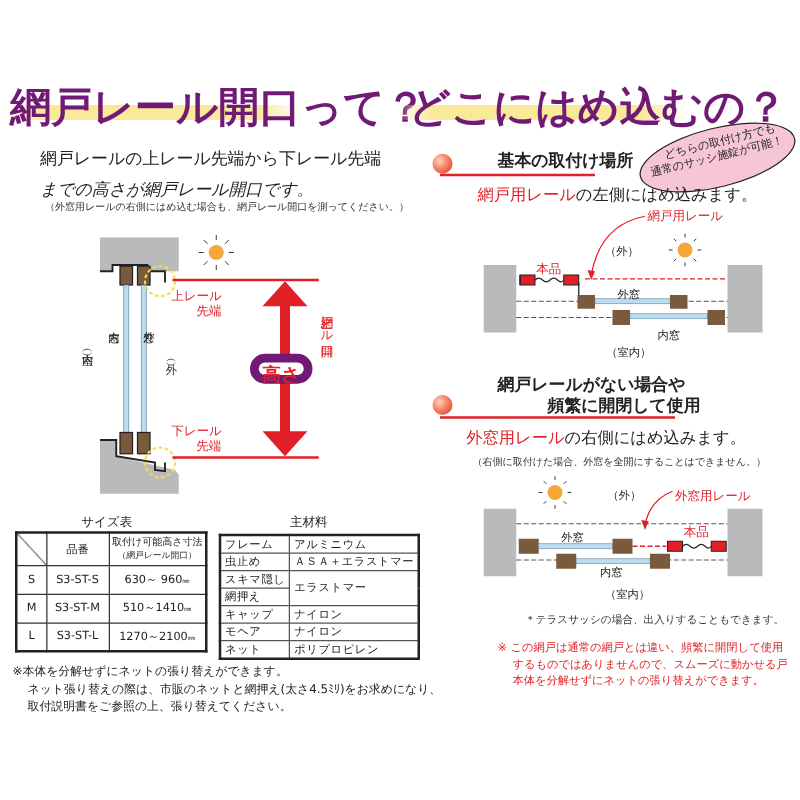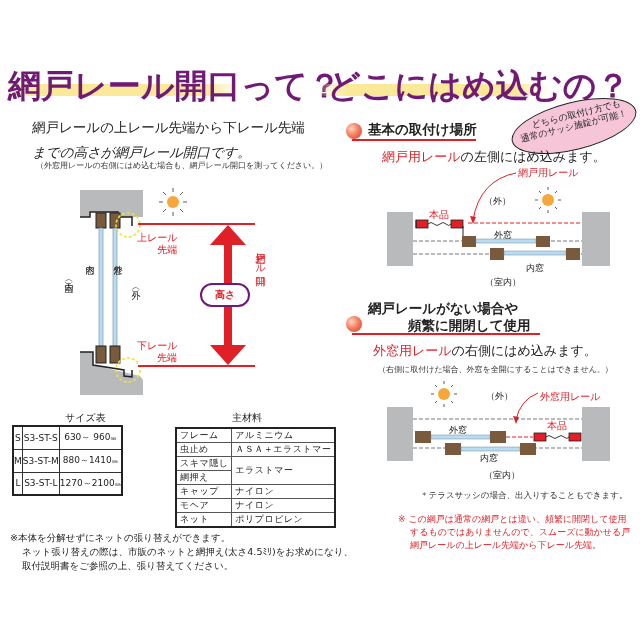--- a/index.html
+++ b/index.html
@@ -10,21 +10,21 @@
   
   .h-title { position: absolute; font-family: Liberation Sans, sans-serif; font-weight: bold; color: #701a75; font-size: 33px; letter-spacing: 0px; white-space: nowrap; }
   .h-band { position: absolute; height: 12px; background: linear-gradient(to right, rgba(253,235,150,0) 0%, #fbe99a 12%, #fbe99a 85%, rgba(253,235,150,0) 100%); border-radius: 8px; }
 
   .lead { position: absolute; font-size: 13.5px; line-height: 19px; color: #222; white-space: nowrap; }
   .small { position: absolute; font-size: 8px; color: #333; white-space: nowrap; }
   .red { color: #e01f26; }
 
   
   .ball { position: absolute; width: 16px; height: 16px; border-radius: 50%; background: radial-gradient(circle at 35% 35%, #ffd5c0 0%, #f48060 45%, #d33 100%); }
-  .subhead { position: absolute; font-size: 13.5px; font-weight: bold; color: #222; white-space: nowrap; line-height: 16px; }
+  .subhead { position: absolute; font-size: 13.5px; font-weight: bold; color: #222; white-space: nowrap; line-height: 16px; margin-left: 30px; }
   .underline { position: absolute; height: 2px; background: #e01f26; }
 
   
   .bubble { position: absolute; left: 510px; top: 102px; width: 128px; height: 48px; border-radius: 50%; background: #f6c5d8; border: 1.5px solid #222; transform: rotate(-14deg); }
   .bubble-text { position: absolute; left: 518px; top: 110px; font-size: 9px; line-height: 11px; transform: rotate(-14deg); white-space: nowrap; color: #222; text-align: left; }
 
   
   table { border-collapse: collapse; }
   .size-table { position: absolute; left: 12px; top: 425px; border: 2.5px solid #222; font-size: 9px; }
   .size-table td, .size-table th { border: 1px solid #333; text-align: center; font-weight: normal; color: #222; }
@@ -82,48 +82,56 @@
       <line x1="99" y1="22" x2="103" y2="22"></line>
         <line x1="123" y1="22" x2="127" y2="22"></line>
       <line x1="103" y1="12" x2="106" y2="15"></line>
         <line x1="123" y1="12" x2="120" y2="15"></line>
       <line x1="103" y1="32" x2="106" y2="29"></line>
         <line x1="123" y1="32" x2="120" y2="29"></line>
     </g>
   </g>
 </svg>
 
-<div class="abs" style="left:200px; top:283px; width:50px; height:24px; border:2px solid #701a75; border-radius:12px; background:#fff; color:#e01f26; font-size:10px; font-weight:bold; text-align:center; line-height:20px;">高さ</div>
+<div class="abs" style="left:200px; top:283px; width:50px; height:24px; border:7px solid #701a75; border-radius:12px; background:#fff; color:#e01f26; font-size:15px; font-weight:bold; text-align:center; line-height:20px;">高さ</div>
 
 <div class="abs red" style="left:137px; top:232px; font-size:10px; line-height:12px; text-align:center;">
   <div>上レール</div>
   <div style="padding-left:20px;">先端</div>
 </div>
 <div class="abs red" style="left:137px; top:340px; font-size:10px; line-height:12px;">
   <div>下レール</div>
   <div style="padding-left:20px;">先端</div>
 </div>
 <div class="abs red" style="left:254px; top:246px; width:12px; font-size:10px; line-height:11px; writing-mode:vertical-rl;">網戸レール開口</div>
 <div class="abs" style="left:85px; top:258px; font-size:9px; writing-mode:vertical-rl; line-height:10px;">内窓</div>
 <div class="abs" style="left:113px; top:258px; font-size:9px; writing-mode:vertical-rl; line-height:10px;">外窓</div>
 <div class="abs" style="left:64px; top:276px; font-size:9px; writing-mode:vertical-rl; line-height:10px;">（室内）</div>
 <div class="abs" style="left:131px; top:284px; font-size:9px; writing-mode:vertical-rl; line-height:10px;">（外）</div>
 
 <div class="tbl-caption" style="left:65px; top:411px;">サイズ表</div>
 <table class="size-table">
   <tbody>
+      <tr style="height:26px;">
+    <td style="width:24px; background:linear-gradient(to top right, transparent 48%, #333 50%, transparent 52%);"></td>
+    <td style="width:50px;">品番</td>
+    <td style="width:78px; font-size:8px; line-height:10px;">
+      <div>取付け可能高さ寸法</div>
+      <div style="font-size:7px;">（網戸レール開口）</div>
+    </td>
+  </tr>
   <tr style="height:23px;">
     <td>S</td>
     <td>S3-ST-S</td>
     <td><span>630～ 960</span><span style="font-size:6px;">㎜</span></td>
   </tr>
   <tr style="height:23px;">
     <td>M</td>
     <td>S3-ST-M</td>
-    <td><span>880～1410</span><span style="font-size:6px;">㎜</span></td>
+    <td><span>510～1410</span><span style="font-size:6px;">㎜</span></td>
   </tr>
   <tr style="height:23px;">
     <td>L</td>
     <td>S3-ST-L</td>
     <td><span>1270～2100</span><span style="font-size:6px;">㎜</span></td>
   </tr>
 </tbody>
   </table>
 
 <div class="tbl-caption" style="left:232px; top:411px;">主材料</div>
@@ -276,13 +284,13 @@
 </svg>
 <div class="abs red" style="left:547px; top:419px; font-size:10px;">本品</div>
 <div class="abs" style="left:486px; top:390px; font-size:9px;">（外）</div>
 <div class="abs" style="left:449px; top:424px; font-size:9px;">外窓</div>
 <div class="abs" style="left:480px; top:452px; font-size:9px;">内窓</div>
 <div class="abs" style="left:484px; top:469px; font-size:9px;">（室内）</div>
 <div class="small" style="left:420px; top:490px; font-size:8.5px;font-family:Liberation Serif, serif;">＊テラスサッシの場合、出入りすることもできます。</div>
 
 <div class="note-red" style="left:398px; top:513px;">※ この網戸は通常の網戸とは違い、頻繁に開閉して使用</div>
 <div class="note-red" style="left:410px; top:526px;">するものではありませんので、スムーズに動かせる戸</div>
-<div class="note-red" style="left:410px; top:539px;">網戸レールの上レール先端から下レール先端。</div>
+<div class="note-red" style="left:410px; top:539px;">本体を分解せずにネットの張り替えができます。</div>
 
 </body></html>

